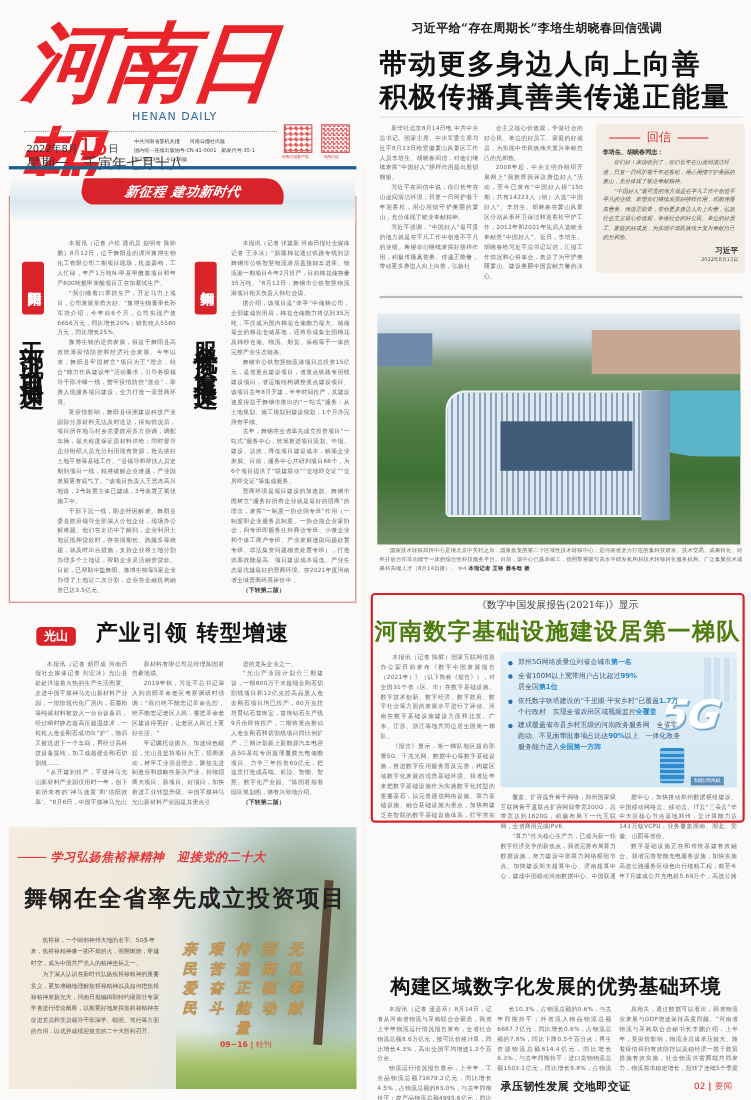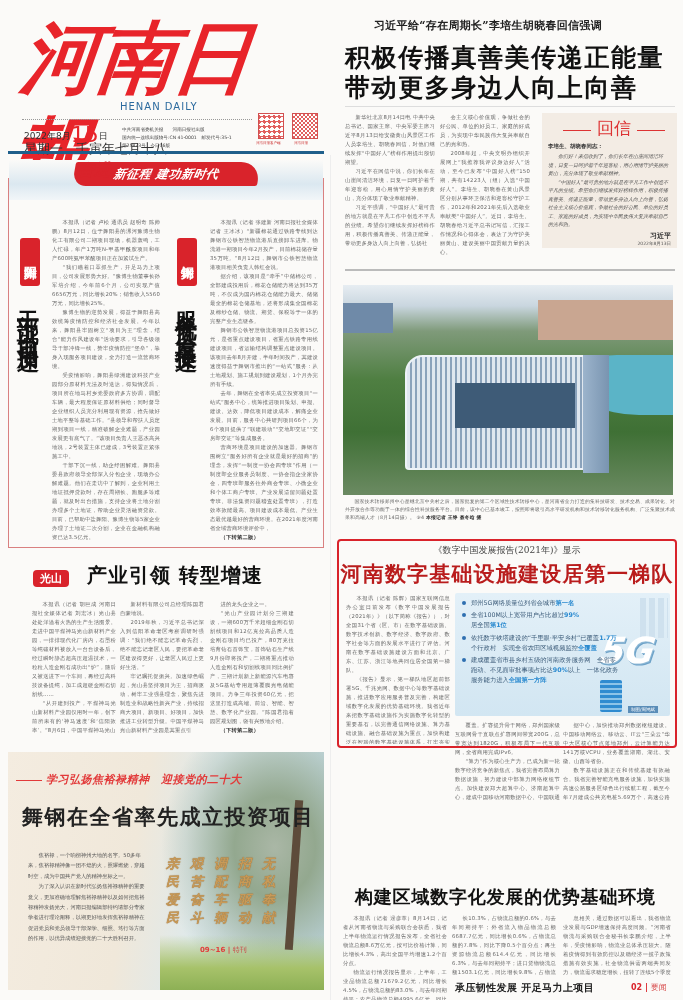--- a/index.html
+++ b/index.html
@@ -25,21 +25,21 @@
  conic-gradient(#d44 0 25%,#fff 0 50%,#d44 0 75%,#fff 0) 0 0/4px 4px}
 .qrlabel{font-size:3.5px;color:#c33;top:141px}
 #mast-rule{left:8px;top:151px;width:316px;height:3px;background:#1f5f8b}
 
 #kicker{left:374px;top:18px;font-size:11px;color:#222;font-weight:bold;font-family:"DejaVu Serif",serif;letter-spacing:.3px}
 #headline{left:345px;top:43px;font-size:25px;line-height:30px;font-weight:bold;color:#111;letter-spacing:1.6px}
 #lead-rule{left:345px;top:106px;width:330px;border-top:1px solid #ddd}
 #lead-col1{left:345px;top:113px;width:90px}
 #lead-col2{left:440px;top:113px;width:90px}
 #letter-box{left:542px;top:113px;width:135px;height:135px;background:#f3ece4;padding:4px 6px}
-#letter-title{text-align:right;font-family:Liberation Serif, serif;color:#d33;font-size:17px;margin-bottom:3px}
+#letter-title{text-align:left;font-family:Liberation Mono, monospace;color:#d33;font-size:11px;margin-bottom:3px}
 #letter-title:before,#letter-title:after{content:"";display:inline-block;width:28px;border-top:1px solid #d33;vertical-align:middle;margin:0 6px}
 #letter-body{font-size:5px;line-height:8.5px;color:#555;font-style:italic}
 #letter-sign{text-align:right;font-size:7px;color:#333;font-weight:bold;margin-top:2px}
 #letter-date{text-align:right;font-size:4.5px;color:#555}
 #right-rule{left:345px;top:269px;width:330px;height:2px;background:#bbb}
 
 #left-box{left:8px;top:178px;width:316px;height:370px;border:1px solid #d98080}
 #left-banner-bg{left:9px;top:160px;width:314px;height:40px;background:linear-gradient(180deg,#fbfaf8 0%,#dbe8f0 60%,#f2f6f8 100%)}
 #banner-ribbon{left:74px;top:162px;width:185px;height:24px;background:#d9232b;border-radius:2px 20px 2px 14px;transform:skewX(-10deg);color:#fff;font-weight:bold;font-size:12px;font-style:italic;line-height:24px;padding-left:40px;letter-spacing:.5px}
 #banner-fen{left:78px;top:160px;font-family:"DejaVu Serif",serif;font-size:16px;color:#d9232b;font-style:italic;font-weight:bold}
@@ -76,21 +76,21 @@
 #photo .bldg-far{position:absolute;top:18px;height:30px;background:#c9a691}
 #photo .building{position:absolute;left:62px;top:70px;width:200px;height:140px}
 #photo .b-main{position:absolute;left:0;top:0;width:200px;height:115px;background:repeating-linear-gradient(90deg,#dfe7ef 0 3px,#8aa2bb 3px 5px);border-radius:18px 4px 4px 4px;border:2px solid #eef3f8}
 #photo .b-hole{position:absolute;left:50px;top:28px;width:120px;height:45px;background:#3e5b77}
 #photo .b-right{position:absolute;left:178px;top:0;width:26px;height:118px;background:linear-gradient(90deg,#9cb4cc,#7994b0)}
 #photo-caption{left:345px;top:498px;width:330px;font-size:4.8px;line-height:7.8px;color:#666;text-indent:2em}
 #photo-caption b{color:#333}
 
 #digi-box{left:337px;top:539px;width:340px;height:209px;border:2px solid #d9232b;border-radius:4px}
 #digi-kicker{left:337px;top:544px;width:340px;text-align:center;font-family:"DejaVu Serif",serif;font-size:9px;color:#444}
-#digi-head{left:337px;top:560px;width:340px;text-align:center;font-family:"DejaVu Serif",serif;font-weight:bold;font-size:21px;color:#b91c1c;letter-spacing:1.2px}
+#digi-head{left:337px;top:560px;width:340px;text-align:center;font-family:"DejaVu Serif",serif;font-weight:bold;font-size:21px;color:#4d7c0f;letter-spacing:1.2px}
 #digi-col1{left:346px;top:594px;width:104px}
 #info-box{left:455px;top:593px;width:215px;height:123px;background:linear-gradient(180deg,#e3f0f8,#d2e6f2);border-radius:2px}
 #info-list{left:462px;top:598px;width:160px}
 .info-item{position:relative;padding-left:9px;font-size:6.3px;line-height:10.2px;color:#3a5a78;margin-bottom:2px}
 .info-item:before{content:"";position:absolute;left:0;top:3px;width:4px;height:4px;border-radius:50%;background:#2f6fb0}
 .info-item .hl{color:#2c8bd0;font-weight:bold}
 #info-5g{left:600px;top:630px;width:60px;height:50px;font-size:36px;font-weight:bold;color:#fff;text-shadow:1px 1px 0 #8fb9d6,2px 2px 0 #6da2c8;transform:skewX(-8deg);font-style:italic}
 #info-towers{left:640px;top:598px;width:28px;height:40px;background:repeating-linear-gradient(90deg,#cfe1ee 0 6px,transparent 6px 9px)}
 #info-stack{left:600px;top:680px;width:22px;height:32px;background:repeating-linear-gradient(180deg,#2f8bd0 0 3px,#8cc3e8 3px 5px);border-radius:2px}
 #info-credit{left:628px;top:706px;font-size:4.5px;color:#fff;background:#5a8db8;padding:1px 3px}
@@ -120,22 +120,22 @@
   <div>第25873号　今日16版</div>
 </div>
 <div class="abs qr" id="qr1"></div>
 <div class="abs qr" id="qr2"></div>
 <div class="abs qrlabel" style="left:256px">河南日报客户端</div>
 <div class="abs qrlabel" style="left:294px">河南日报</div>
 <div class="abs" id="mast-rule"></div>
 
 <div class="abs" id="kicker">习近平给“存在周期长”李培生胡晓春回信强调</div>
 <div class="abs" id="headline">
+  <div>带动更多身边人向上向善</div>
   <div>积极传播真善美传递正能量</div>
-  <div>带动更多身边人向上向善</div>
 </div>
 <div class="abs" id="lead-rule"></div>
 <div class="abs txt" id="lead-col1" style="height: 155px; overflow: hidden;">
   <p>新华社北京8月14日电 中共中央总书记、国家主席、中央军委主席习近平8月13日给安徽黄山风景区工作人员李培生、胡晓春回信，对他们继续发挥“中国好人”榜样作用提出殷切期望。</p>
   <p>习近平在回信中说，你们长年在山崖间清洁环境，日复一日呵护着千年迎客松，用心用情守护美丽的黄山，充分体现了敬业奉献精神。</p>
   <p>习近平强调，“中国好人”最可贵的地方就是在平凡工作中创造不平凡的业绩。希望你们继续发挥好榜样作用，积极传播真善美、传递正能量，带动更多身边人向上向善，弘扬社</p>
 </div>
 <div class="abs txt" id="lead-col2" style="height: 155px; overflow: hidden;">
   <p>会主义核心价值观，争做社会的好公民、单位的好员工、家庭的好成员，为实现中华民族伟大复兴奉献自己的光和热。</p>
   <p>2008年起，中央文明办组织开展网上“我推荐我评议身边好人”活动，至今已发布“中国好人榜”150期，共有14223人（组）入选“中国好人”。李培生、胡晓春在黄山风景区分别从事环卫保洁和迎客松守护工作，2012年和2021年先后入选敬业奉献类“中国好人”。近日，李培生、胡晓春给习近平总书记写信，汇报工作情况和心得体会，表达了为守护美丽黄山、建设美丽中国贡献力量的决心。</p>
@@ -203,21 +203,21 @@
 <div class="abs" id="jy-tree"></div>
 <div class="abs" id="jy-kicker">学习弘扬焦裕禄精神　迎接党的二十大</div>
 <div class="abs" id="jy-head">舞钢在全省率先成立投资项目</div>
 <div class="abs" id="jy-body">
   <p>焦裕禄，一个响彻神州大地的名字。50多年来，焦裕禄精神像一团不熄的火，照耀燃烧，穿越时空，成为中国共产党人的精神坐标之一。</p>
   <p>为了深入认识在新时代弘扬焦裕禄精神的重要意义，更加准确地理解焦裕禄精神以及如何把焦裕禄精神发扬光大，河南日报编辑部特约请部分专家学者进行理论阐释，以期更好地发挥焦裕禄精神在促进党员和党员领导干部深学、细照、笃行等方面的作用，以优异成绩迎接党的二十大胜利召开。</p>
 </div>
 <div class="abs" id="jy-poem">
   <div class="poem-col">亲民爱民</div>
   <div class="poem-col">艰苦奋斗</div>
-  <div class="poem-col">调配车辆</div>
+  <div class="poem-col">传递正能量</div>
   <div class="poem-col">招商驱动</div>
   <div class="poem-col">无私奉献</div>
 </div>
 <div class="abs" id="jy-pages"><b>09~16</b> | <span>特刊</span></div>
 
 <div class="abs" id="photo">
   <div class="bldg-far" style="left:0;width:50px;background:#6f8aa8"></div>
   <div class="bldg-far" style="left:195px;width:135px;top:15px;height:40px"></div>
   <div class="river"></div>
   <div class="building">
@@ -262,14 +262,14 @@
   <p>本报讯（记者 逯彦萃）8月14日，记者从河南省物流与采购联合会获悉，我省上半年物流运行情况报告发布，全省社会物流总额8.6万亿元，按可比价格计算，同比增长4.3%，高出全国平均增速1.2个百分点。</p>
   <p>物流运行情况报告显示，上半年，工业品物流总额71679.2亿元，同比增长4.5%，占物流总额的83.0%，与去年同期持平；农产品物流总额4995.6亿元，同比增长5.1%，占物流总额的5.8%，同比提高0.4个百分点；单位与居民物品物流总额528亿元，同比增</p>
 </div>
 <div class="abs txt" id="log-col2" style="height: 62px; overflow: hidden;">
   <p>长10.3%，占物流总额的0.6%，与去年同期持平；外省流入物品物流总额6687.7亿元，同比增长0.6%，占物流总额的7.8%，同比下降0.5个百分点；再生资源物流总额614.4亿元，同比增长6.3%，与去年同期持平；进口货物物流总额1503.1亿元，同比增长9.8%，占物流总额的1.8%，同比提高0.1个百分点。</p>
 
 </div>
 <div class="abs txt" id="log-col3" style="height:62px;overflow:hidden">
   <p>息相关，通过数据可以看出，我省物流业发展与GDP增速保持高度同频。”河南省物流与采购联合会秘书长李鹏介绍，上半年，受疫情影响，物流业总体承压较大。随着疫情得到有效防控以及稳经济一揽子政策措施有效实施，社会物流供需两端共同发力，物流需求稳定增长，扭转了连续5个季度增速低于全国的被动局面，物流业总体稳中向好，呈现稳中有进态势。⑨6</p>
 </div>
-<div class="abs" id="log-teaser">承压韧性发展 开足马力上项目</div>
-<div class="abs" id="log-page"><span style="font-weight:bold;color:#d9232b">02</span> | <span>要闻</span></div>
+<div class="abs" id="log-teaser">承压韧性发展 交地即交证</div>
+<div class="abs" id="log-page"><span style="font-weight:normal;color:#d9232b">02</span> | <span>要闻</span></div>
 
 </body></html>

